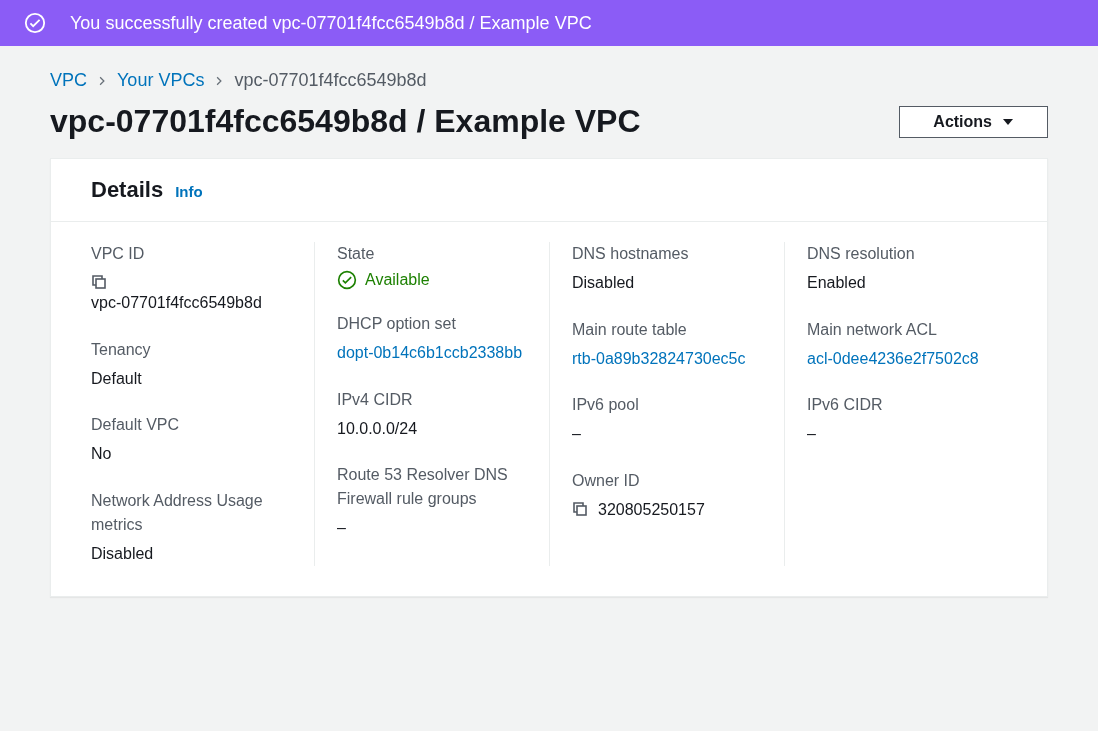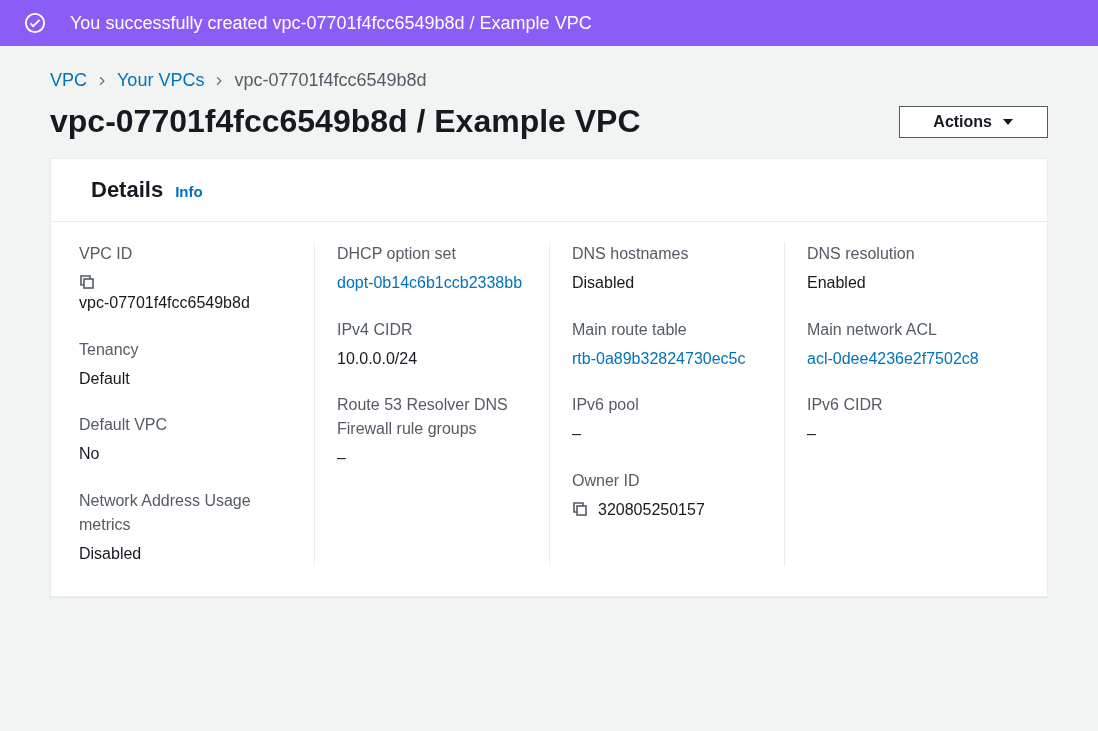--- a/index.html
+++ b/index.html
@@ -71,21 +71,21 @@
       display: grid;
       grid-template-columns: repeat(4, 1fr);
     }
     .col {
       display: flex;
       flex-direction: column;
       gap: 22px;
       padding: 0 22px;
       border-left: 1px solid #eaeded;
     }
-    .col:first-child { border-left: none; padding-left: 0; }
+    .col:first-child { border-left: none; padding-left: 0; margin-left: 12px; }
     .col:last-child { padding-right: 0; }
     .field {}
     .field-label {
       color: #545b64;
       font-size: 16px;
       line-height: 1.5;
       margin-bottom: 4px;
     }
     .field-value {
       color: #16191f;
@@ -186,20 +186,30 @@
           <div class="field-value">No</div>
         </div>
         <div class="field">
           <div class="field-label">Network Address Usage metrics</div>
           <div class="field-value">Disabled</div>
         </div>
       </div>
 
       <div class="col">
         <div class="field">
+          <div class="field-label">State</div>
+          <div class="status-available">
+            <svg viewBox="0 0 24 24" fill="none" stroke="#1d8102" stroke-width="2">
+                <circle cx="12" cy="12" r="10"></circle>
+                <path d="M7 12.5l3 3 7-7"></path>
+              </svg>
+            <span>Available</span>
+          </div>
+        </div>
+        <div class="field">
           <div class="field-label">DHCP option set</div>
           <div class="field-value"><a>dopt-0b14c6b1ccb2338bb</a></div>
         </div>
         <div class="field">
           <div class="field-label">IPv4 CIDR</div>
           <div class="field-value">10.0.0.0/24</div>
         </div>
         <div class="field">
           <div class="field-label">Route 53 Resolver DNS Firewall rule groups</div>
           <div class="field-value dash">–</div>

